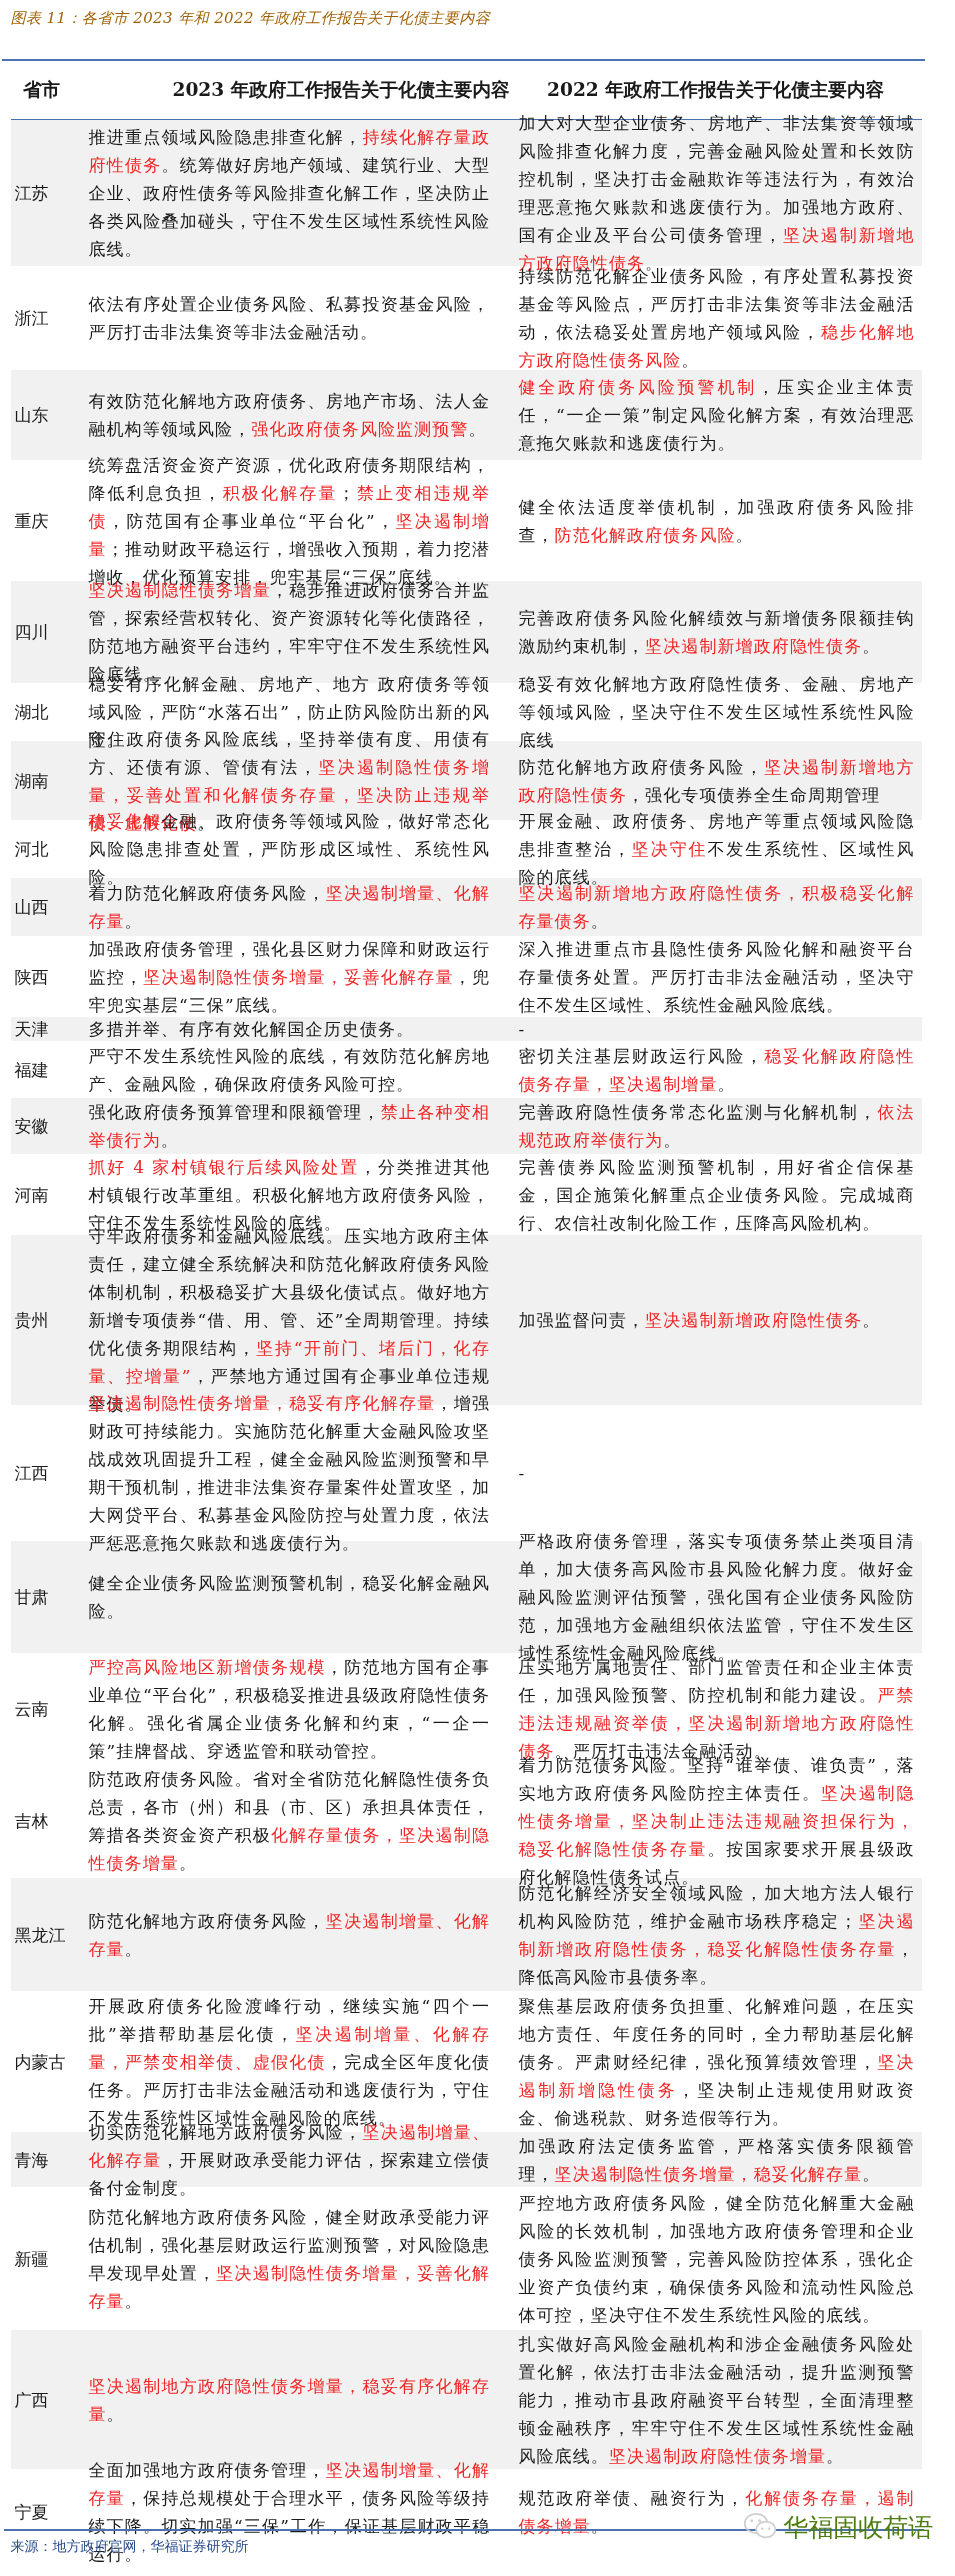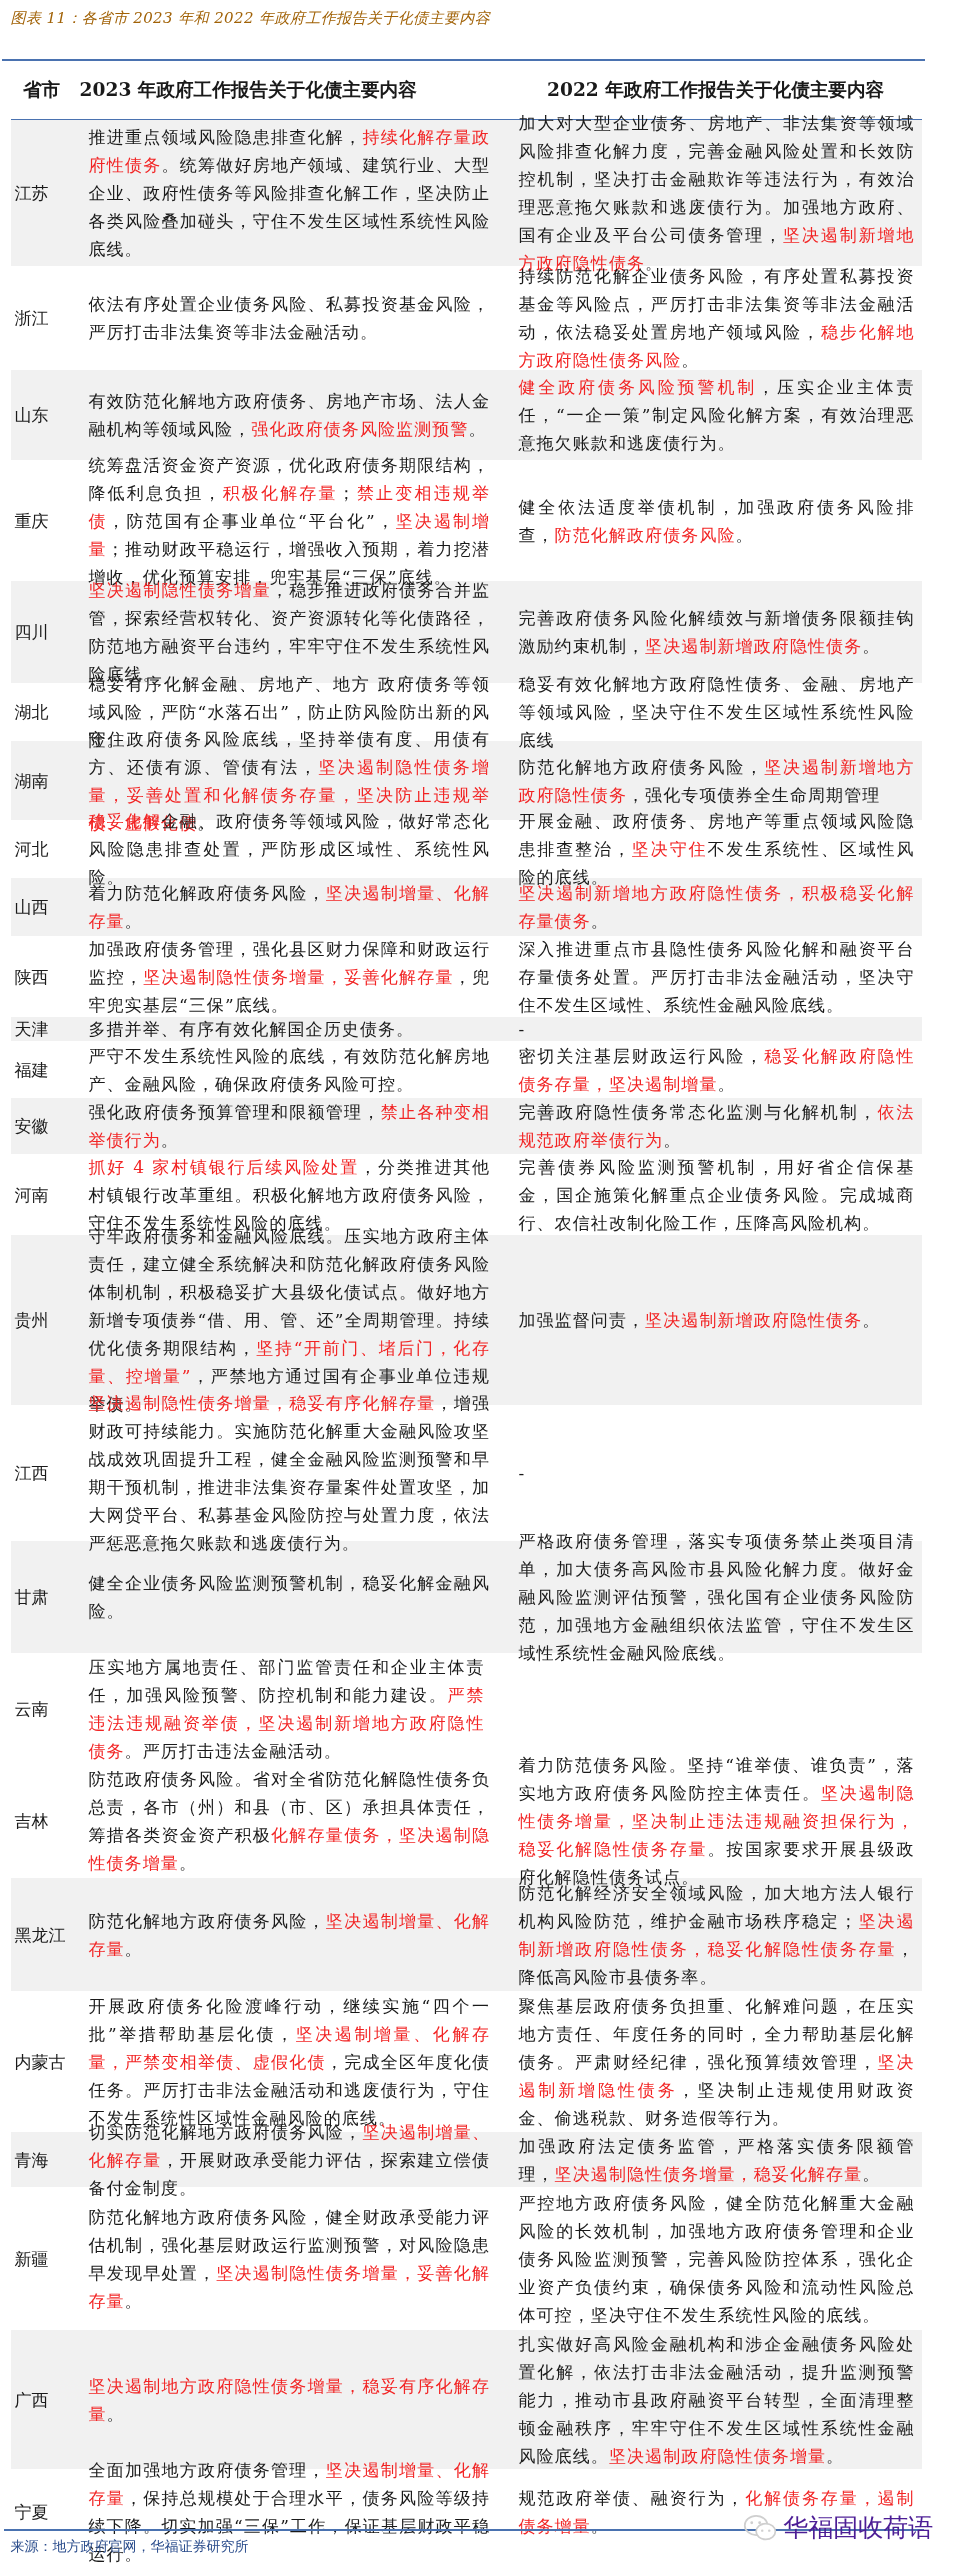--- a/index.html
+++ b/index.html
@@ -17,21 +17,21 @@
   }
   .table {
     position: absolute; left: 10.6px; top: 61px; width: 911px;
   }
   .hdr {
     display: flex; height: 58px; align-items: center;
     border-bottom: 1.8px solid #4a72b0; background: #fff;
     font-weight: bold; font-size: 18.6px;
   }
   .hdr .c0 { width: 69px; padding-left: 12.4px; box-sizing: border-box; }
-  .hdr .c1 { width: 430px; text-align: left; }
+  .hdr .c1 { width: 430px; text-align: right; }
   .hdr .c2 { width: 412px; text-align: center; }
   .row { display: flex; align-items: center; box-sizing: border-box; }
   .row.gray { background: #f1f1f1; }
   .row .prov {
     width: 69px; padding-left: 4px; box-sizing: border-box;
     font-size: 17px; line-height: 28px;
   }
   .row .cell {
     font-size: 17px; line-height: 28px; letter-spacing: 1.1px;
     box-sizing: border-box; text-align: justify;
@@ -40,22 +40,22 @@
   .row .c2 { width: 412px; padding: 0 7px 0 8.8px; }
   .red { color: #f22424; }
   .bottom-rule {
     position: absolute; left: 3.5px; width: 920px; top: 2529px; height: 1.8px; background: #4a72b0;
   }
   .source {
     position: absolute; left: 10.6px; top: 2538px;
     font-size: 14px; color: #2b4d8c;
   }
   .watermark {
-    position: absolute; left: 743px; top: 2511px; display: flex; align-items: center;
-    font-family: "DejaVu Sans", sans-serif; font-size: 25px; color: #4c1d95;
+    position: absolute; left: 743px; top: 2511px; display: flex; 
+    font-family: "DejaVu Sans", sans-serif; font-size: 25px; color: #4d7c0f;
   }
   .watermark svg { margin-right: 5.3px; }
 </style>
 </head>
 <body>
 
 <div class="caption">图表 11：各省市 2023 年和 2022 年政府工作报告关于化债主要内容</div>
 <div class="top-rule"></div>
 
 <div class="table">
@@ -145,20 +145,21 @@
         <div class="cell c1"><span class="red">坚决遏制隐性债务增量，稳妥有序化解存量</span><span>，增强财政可持续能力。实施防范化解重大金融风险攻坚战成效巩固提升工程，健全金融风险监测预警和早期干预机制，推进非法集资存量案件处置攻坚，加大网贷平台、私募基金风险防控与处置力度，依法严惩恶意拖欠账款和逃废债行为。</span></div>
         <div class="cell c2"><span>-</span></div>
       </div>
       <div class="row gray" style="height: 112px;">
         <div class="prov">甘肃</div>
         <div class="cell c1"><span>健全企业债务风险监测预警机制，稳妥化解金融风险。</span></div>
         <div class="cell c2"><span>严格政府债务管理，落实专项债务禁止类项目清单，加大债务高风险市县风险化解力度。做好金融风险监测评估预警，强化国有企业债务风险防范，加强地方金融组织依法监管，守住不发生区域性系统性金融风险底线。</span></div>
       </div>
       <div class="row" style="height: 111px;">
         <div class="prov">云南</div>
+        <div class="cell c1"><span class="red">严控高风险地区新增债务规模</span><span>，防范地方国有企事业单位“平台化”，积极稳妥推进县级政府隐性债务化解。强化省属企业债务化解和约束，“一企一策”挂牌督战、穿透监管和联动管控。</span></div>
         <div class="cell c2"><span>压实地方属地责任、部门监管责任和企业主体责任，加强风险预警、防控机制和能力建设。</span><span class="red">严禁违法违规融资举债，坚决遏制新增地方政府隐性债务</span><span>。严厉打击违法金融活动。</span></div>
       </div>
       <div class="row" style="height: 114px;">
         <div class="prov">吉林</div>
         <div class="cell c1"><span>防范政府债务风险。省对全省防范化解隐性债务负总责，各市（州）和县（市、区）承担具体责任，筹措各类资金资产积极</span><span class="red">化解存量债务，坚决遏制隐性债务增量</span><span>。</span></div>
         <div class="cell c2"><span>着力防范债务风险。坚持“谁举债、谁负责”，落实地方政府债务风险防控主体责任。</span><span class="red">坚决遏制隐性债务增量，坚决制止违法违规融资担保行为，稳妥化解隐性债务存量</span><span>。按国家要求开展县级政府化解隐性债务试点。</span></div>
       </div>
       <div class="row gray" style="height: 113px;">
         <div class="prov">黑龙江</div>
         <div class="cell c1"><span>防范化解地方政府债务风险，</span><span class="red">坚决遏制增量、化解存量</span><span>。</span></div>

